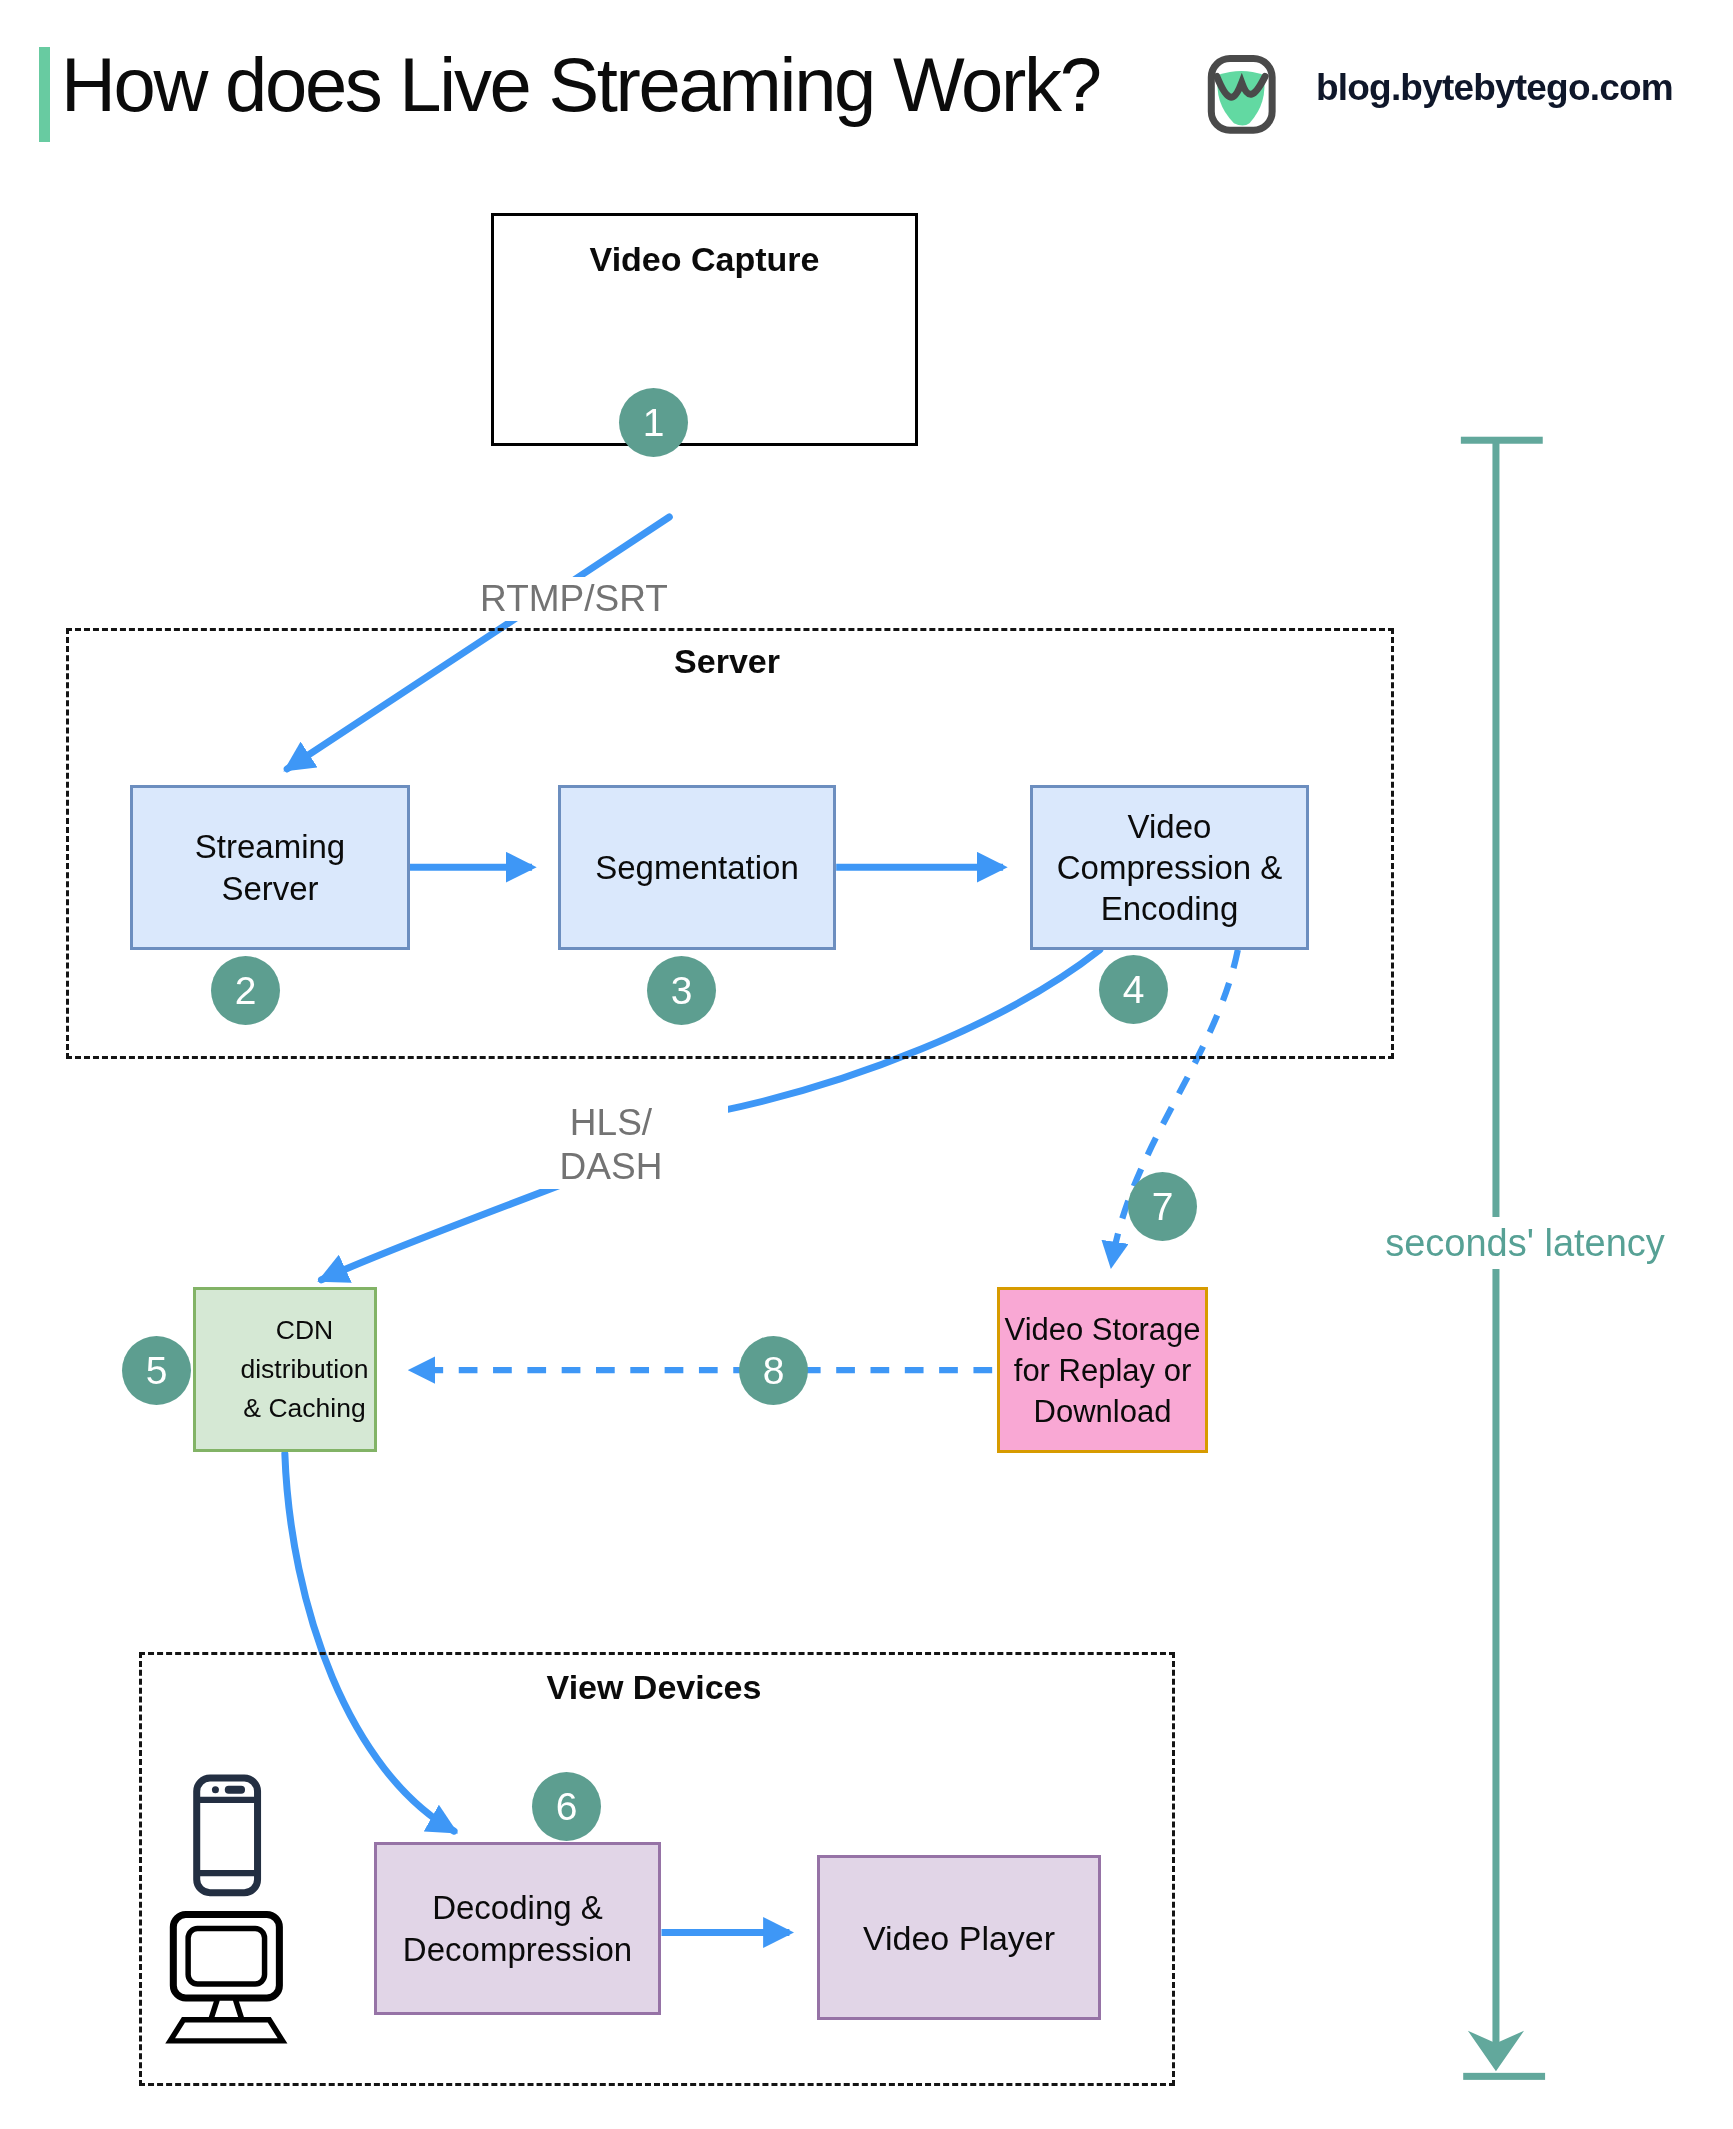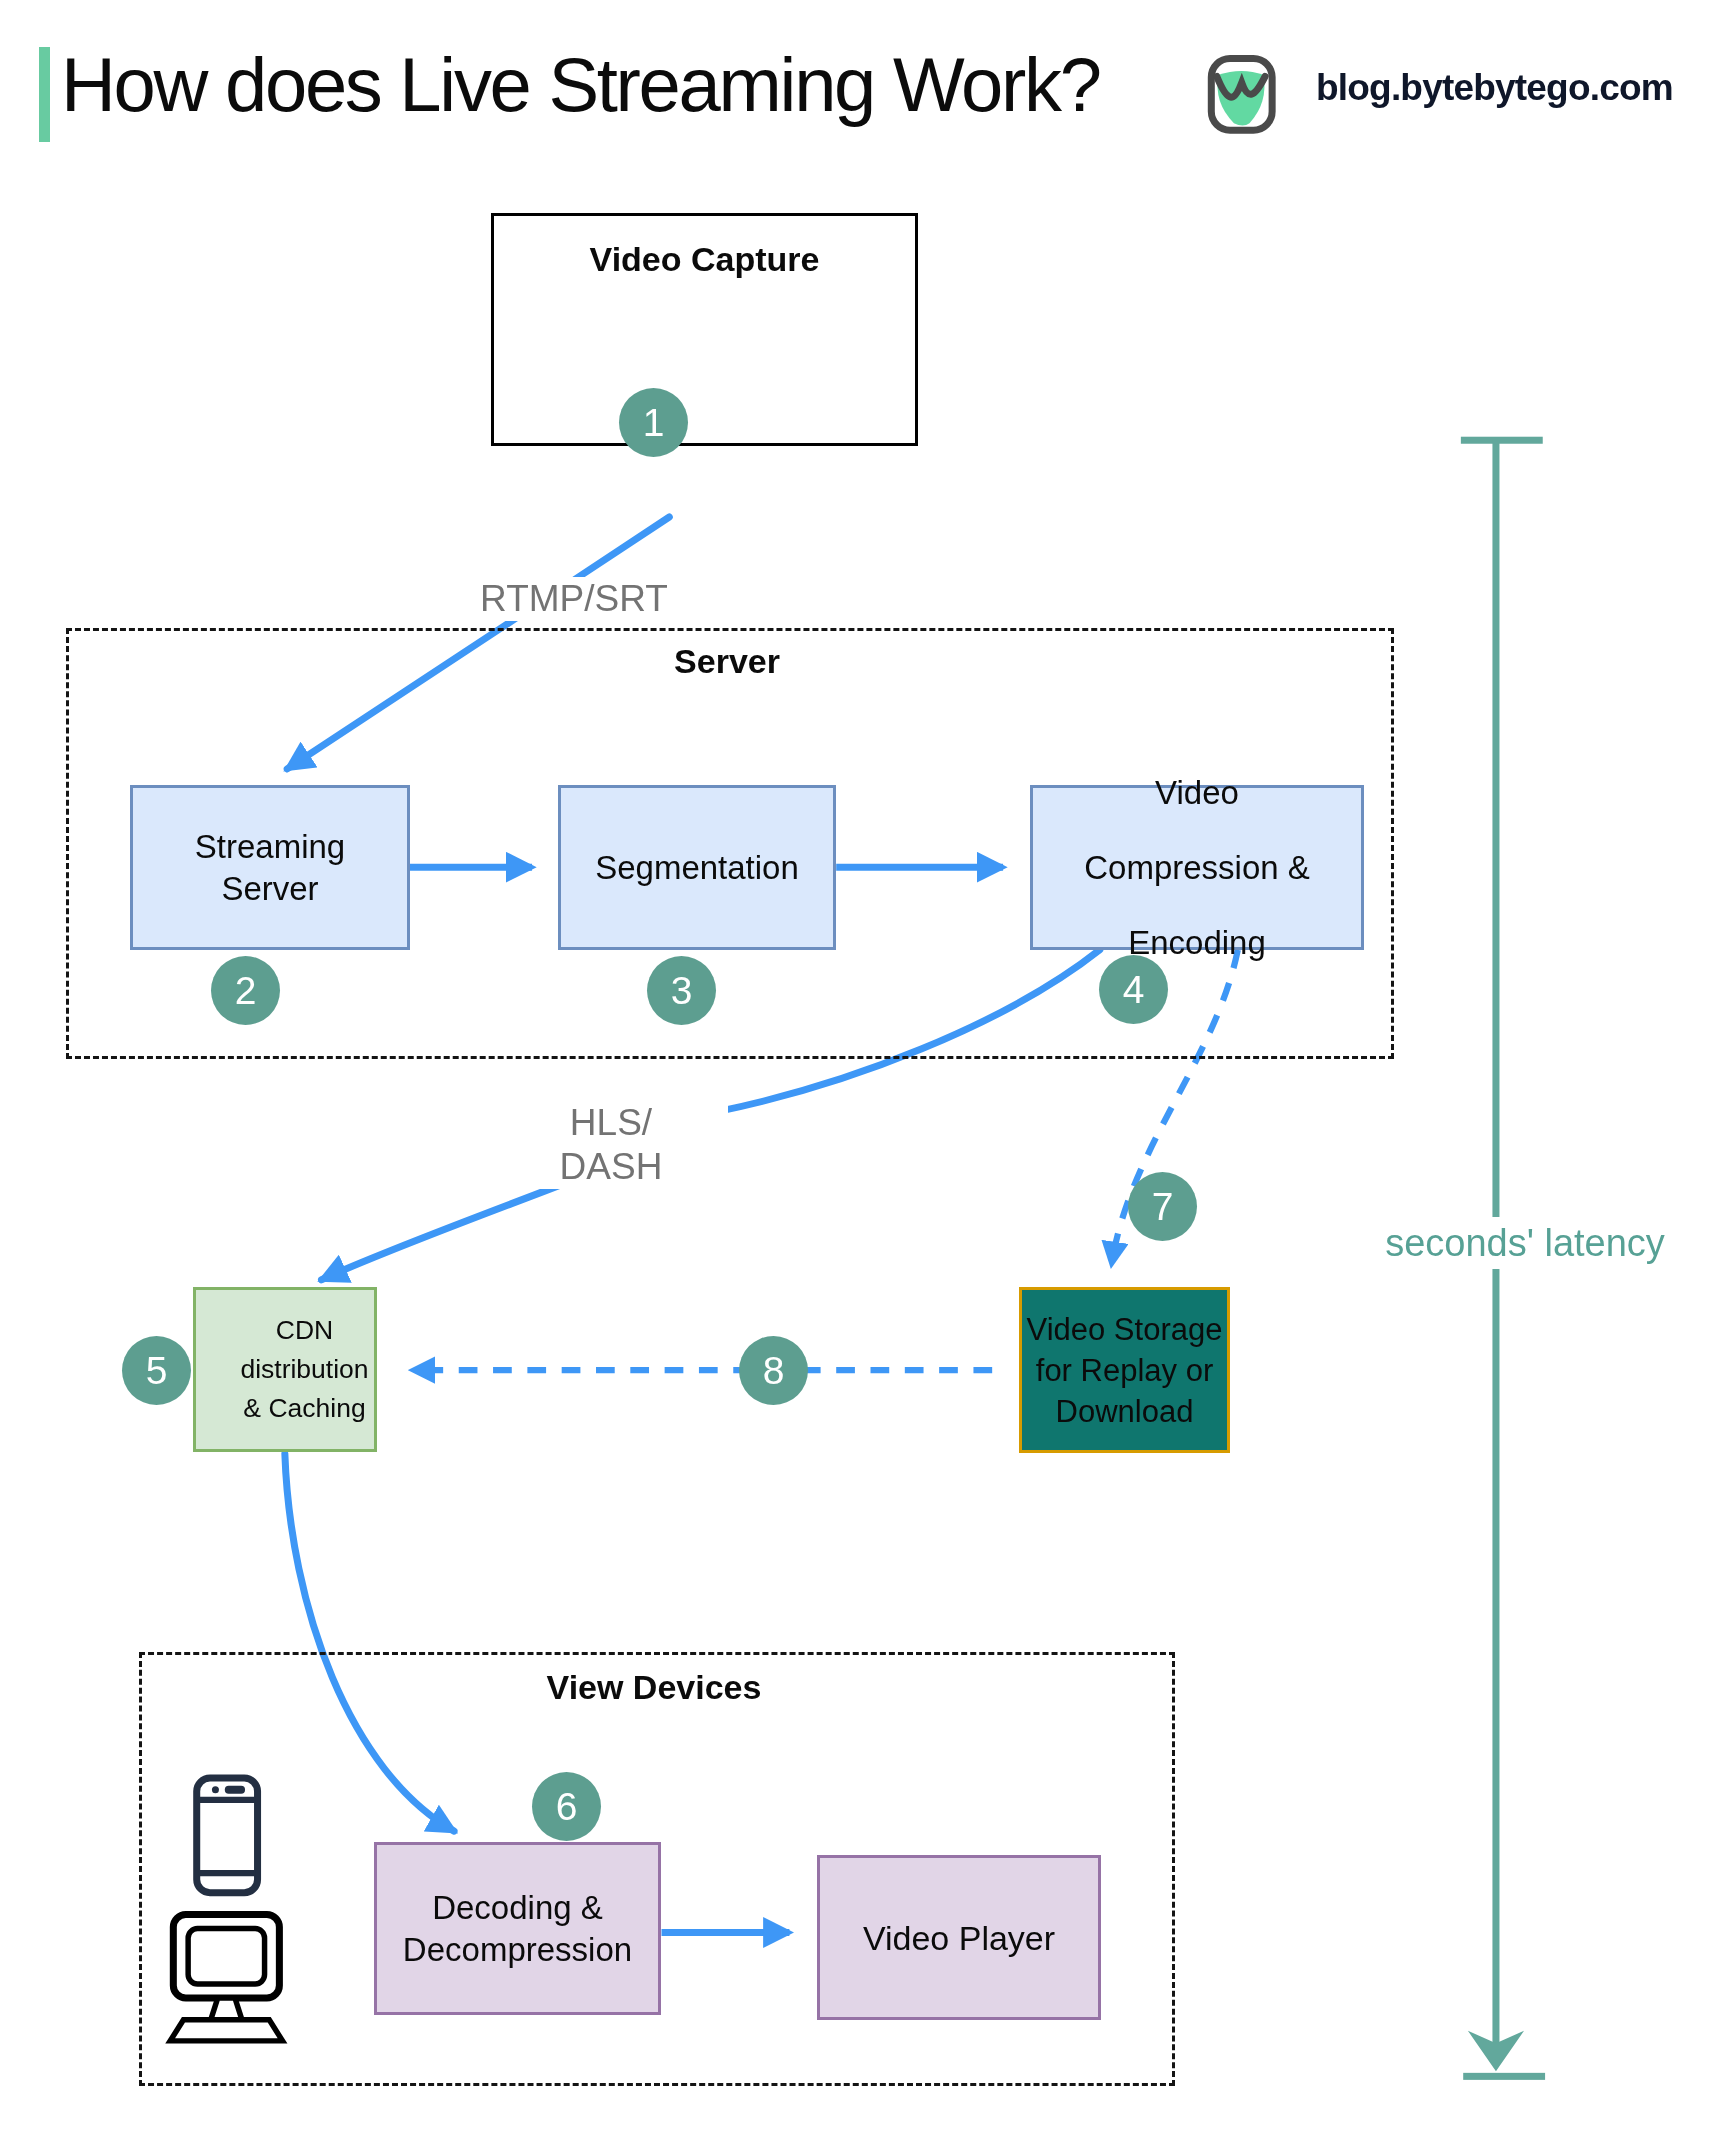--- a/index.html
+++ b/index.html
@@ -19,21 +19,21 @@
   .group{border:3.9px dashed #141414;background:transparent;}
   .group-label{font-size:34px;font-weight:700;text-align:center;color:#0b0b0b;}
 
   
   .node{display:flex;flex-direction:column;align-items:center;justify-content:center;
         text-align:center;font-size:33px;line-height:42px;color:#0b0b0b;box-sizing:border-box;}
   .node-capture{left:491px;top:213px;width:427px;height:233px;border:3.9px solid #000;background:#fff;
         justify-content:flex-start;padding-top:22px;font-size:34px;font-weight:700;}
   .node-blue{background:#dae8fc;border:3.1px solid #6c8ebf;}
   .node-green{background:#d5e8d4;border:3.1px solid #82b366;}
-  .node-orange{background:#0f766e;border:3.9px solid #d79b00;margin-left:22px;}
+  .node-orange{background:#f9a8d4;border:3.9px solid #d79b00;}
   .node-purple{background:#e1d5e7;border:3.1px solid #9673a6;}
 
   
   .step{width:69px;height:69px;border-radius:50%;background:#5d9e90;color:#ffffff;
         display:flex;align-items:center;justify-content:center;font-size:39px;font-weight:500;}
 
   
   .edge-label{color:#737373;font-size:37px;line-height:44px;text-align:center;background:#ffffff;white-space:nowrap;}
   .latency-label{color:#57a195;font-size:38px;text-align:center;background:#ffffff;white-space:nowrap;padding:4.7px 0;}
 </style>
@@ -136,21 +136,21 @@
 
   <div class="abs node node-blue" style="left:130px;top:785px;width:280px;height:165px;">
     <span>Streaming</span>
     <span>Server</span>
   </div>
 
   <div class="abs node node-blue" style="left:558px;top:785px;width:278px;height:165px;">
     <span>Segmentation</span>
   </div>
 
-  <div class="abs node node-blue" style="left:1030px;top:785px;width:334px;height:165px;line-height:41px;gap:34px;">
+  <div class="abs node node-blue" style="left:1030px;top:785px;width:279px;height:165px;line-height:41px;">
     <span>Video</span>
     <span>Compression &amp;</span>
     <span>Encoding</span>
   </div>
 
   <div class="abs node node-green" style="left:193px;top:1287px;width:184px;height:165px;font-size:26.5px;line-height:39px;padding-left:39px;">
     <span>CDN distribution</span>
     <span>&amp; Caching</span>
   </div>
 

